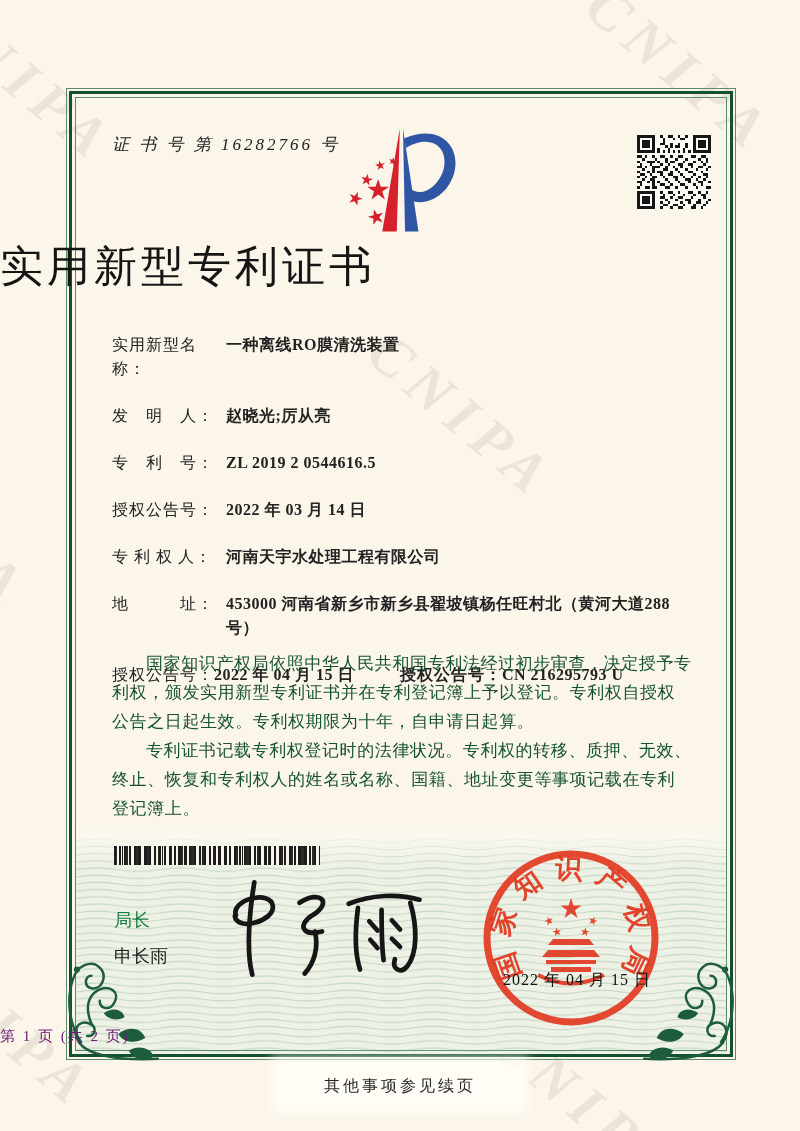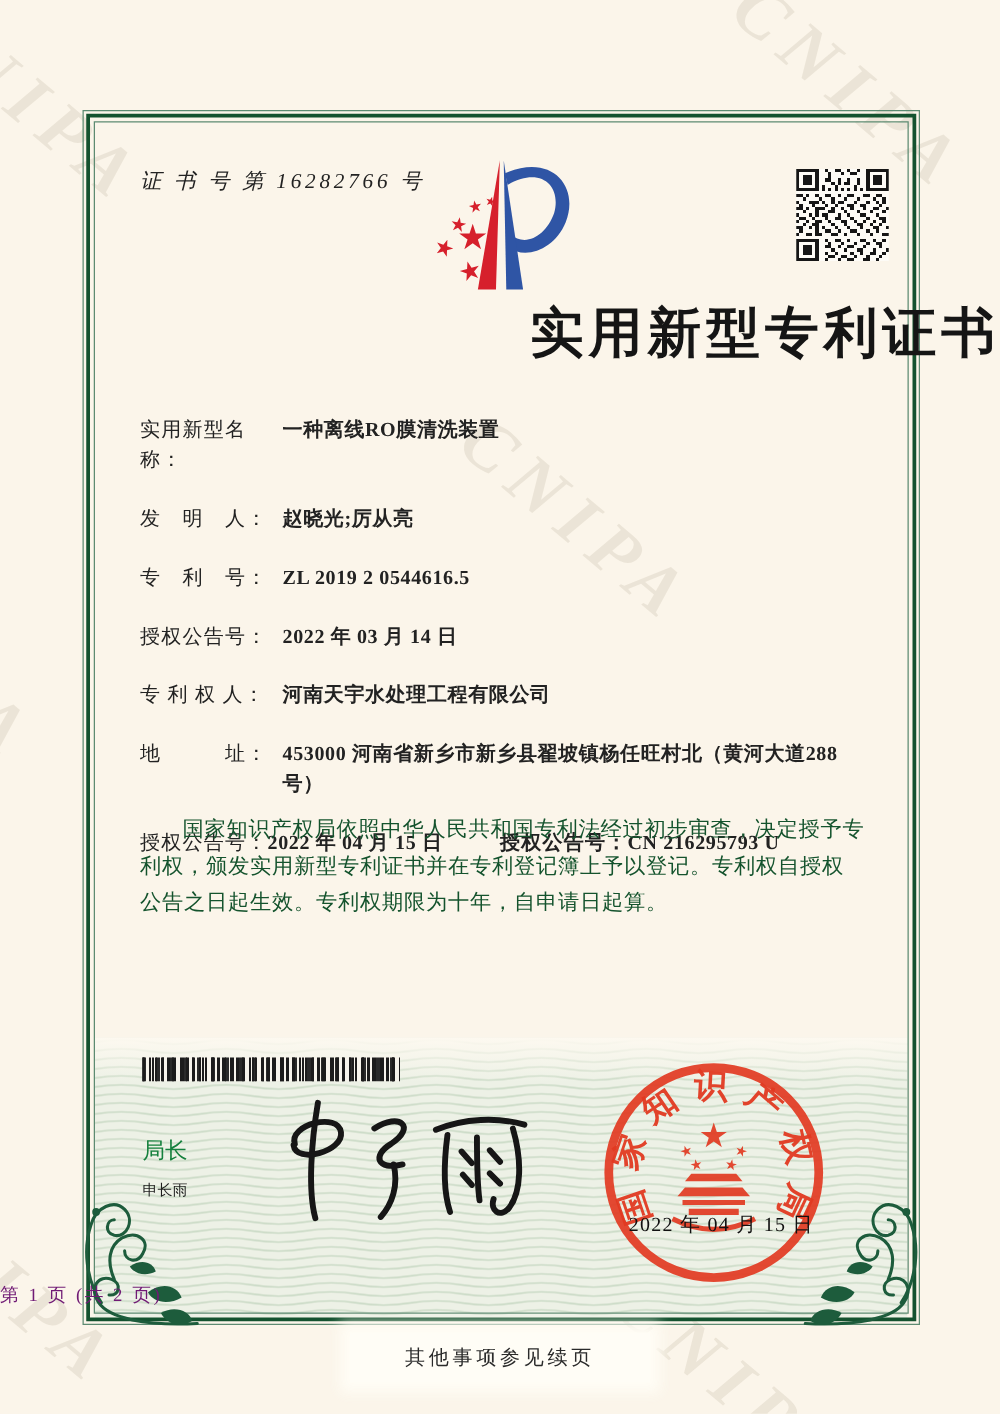--- a/index.html
+++ b/index.html
@@ -14,42 +14,42 @@
   .frame{position:absolute;left:66px;top:88px;width:670px;height:972px;
          border:1px solid #5d8b72;box-sizing:border-box;z-index:3;}
   .frame::before{content:"";position:absolute;inset:2px;border:3px solid #14522f;}
   .frame::after{content:"";position:absolute;inset:8px;border:1px solid #5d8b72;}
   .waveband{position:absolute;left:76px;top:830px;z-index:2;}
   .ornament{position:absolute;z-index:4;}
   
   .cert-no{position:absolute;left:112px;top:133px;font-size:17px;letter-spacing:3px;z-index:5;font-style:italic;}
   .logo{position:absolute;left:342px;top:124px;z-index:5;}
   .qr{position:absolute;left:637px;top:135px;z-index:5;}
-  .title{position:absolute;left:0;right:0;top:238px;text-align:right;
-         font-size:43px;font-weight:bold;letter-spacing:4px;color:#151515;z-index:5;padding-left:28px;}
+  .title{position:absolute;left:0;right:0;top:238px;text-align:left;
+         font-size:43px;font-weight:normal;letter-spacing:4px;color:#151515;z-index:5;}
   
   .fields{position:absolute;left:112px;top:333px;width:588px;font-size:16px;z-index:5;}
   .field-row{margin-bottom:23px;line-height:24px;}
   .f-label{display:inline-block;width:114px;letter-spacing:1px;vertical-align:top;}
   .f-value{display:inline-block;width:462px;vertical-align:top;letter-spacing:0.5px;font-weight:bold;}
   .grant-pair .f-value{width:auto;}
   .grant-gap{display:inline-block;width:46px;}
   
   .paras{position:absolute;left:112px;top:649px;width:580px;z-index:5;}
   .paras p{margin:0;text-indent:2em;font-size:17px;line-height:29px;letter-spacing:0.6px;color:#14532d;}
   
   .barcode{position:absolute;left:114px;top:846px;width:206px;height:19px;z-index:5;
     background-color:#f7f4ec;
     background-image:
       repeating-linear-gradient(90deg,#1c1c1c 0 2px,rgba(0,0,0,0) 2px 5px),
       repeating-linear-gradient(90deg,#1c1c1c 0 1px,rgba(0,0,0,0) 1px 8px),
       repeating-linear-gradient(90deg,#2a2a2a 0 3px,rgba(0,0,0,0) 3px 11px);}
   .signer-title{position:absolute;left:114px;top:908px;font-size:18px;z-index:5;
                 font-family:"Liberation Sans","DejaVu Sans",sans-serif;color:#15803d;}
-  .signer-name{position:absolute;left:114px;top:944px;font-size:12px;z-index:5;
+  .signer-name{position:absolute;left:114px;top:944px;font-size:18px;z-index:5;
                font-family:"Liberation Sans","DejaVu Sans",sans-serif;color:#1d1d1d;text-align:right;}
   .signature{position:absolute;left:205px;top:872px;z-index:5;}
   .seal{position:absolute;left:476px;top:843px;z-index:6;}
   .seal-date{position:absolute;left:503px;top:970px;font-size:16px;letter-spacing:1px;color:#111;z-index:7;}
   .page-num{position:absolute;left:0;right:0;top:1027px;font-size:15px;
             letter-spacing:2px;color:#701a75;z-index:5;}
   .cont-wrap{position:absolute;left:280px;top:1066px;width:240px;height:40px;z-index:5;
              background:#fffdf6;box-shadow:0 0 10px 8px rgba(255,253,246,0.95);
              display:flex;align-items:center;justify-content:center;}
   .cont-note{font-size:16px;letter-spacing:3px;color:#2a2a2a;}
@@ -156,20 +156,21 @@
   <div class="field-row">
     <span class="f-label">地　　　址：</span><span class="f-value">453000 河南省新乡市新乡县翟坡镇杨任旺村北（黄河大道288号）</span>
   </div>
   <div class="field-row">
     <span class="grant-pair"><span class="f-label" style="width:auto;">授权公告号：</span><span class="f-value">2022 年 04 月 15 日</span></span><span class="grant-gap"></span><span class="grant-pair"><span class="f-label" style="width:auto;font-weight:bold;">授权公告号：</span><span class="f-value">CN 216295793 U</span></span>
   </div>
 </div>
 
 <div class="paras">
   <p>国家知识产权局依照中华人民共和国专利法经过初步审查，决定授予专利权，颁发实用新型专利证书并在专利登记簿上予以登记。专利权自授权公告之日起生效。专利权期限为十年，自申请日起算。</p>
+  <p>专利证书记载专利权登记时的法律状况。专利权的转移、质押、无效、终止、恢复和专利权人的姓名或名称、国籍、地址变更等事项记载在专利登记簿上。</p>
 </div>
 
 <div class="barcode"></div>
 
 <div class="signer-title">局长</div>
 <div class="signer-name">申长雨</div>
 
 <svg class="signature" width="230" height="118" viewBox="0 0 220 115">
   <g fill="none" stroke="#161616" stroke-width="4.6" stroke-linecap="round" stroke-linejoin="round">
     <path d="M46,10 C41,40 38,78 44,100"></path>

